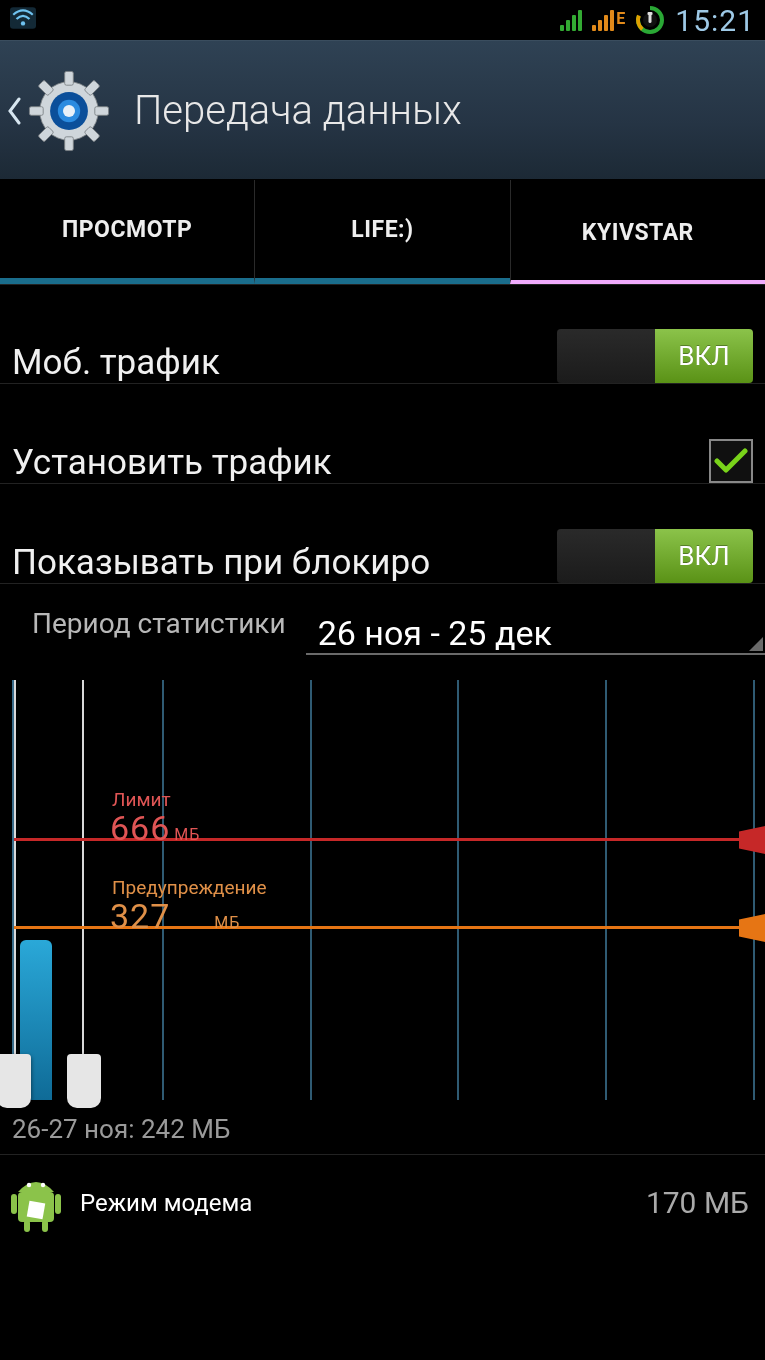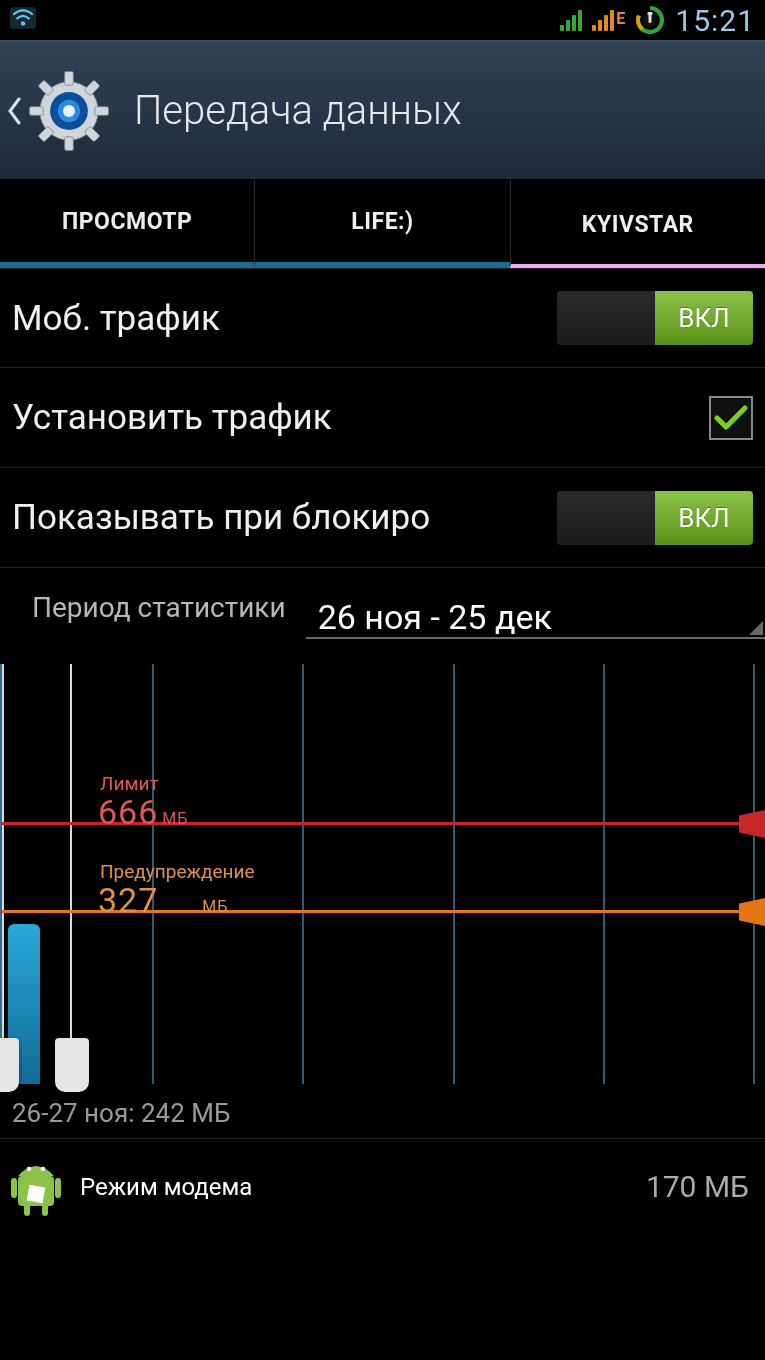--- a/index.html
+++ b/index.html
@@ -24,33 +24,33 @@
   background: linear-gradient(#2f4254,#253444 60%,#1c2935);
   border-top: 1px solid #3a4d5e;
   display: flex; align-items: center; padding-left: 4px;
   box-shadow: inset 0 -1px 0 #000;
 }
 .back-ch { width:20px; height:44px; display:flex; align-items:center; justify-content:center; }
 .gear-wrap { width:90px; height:90px; display:flex; align-items:center; justify-content:center; margin-right:20px; }
 .title-text { font-size: 40px; font-weight:300; color:#e8e8e8; }
 
 
-.tabs { height: 88px; display:flex; background:#000; }
+.tabs { height: 104px; display:flex; background:#000; }
 .tab {
   flex:1; display:flex; align-items:center; justify-content:center;
   font-size:23px; font-weight:700; color:#eee; letter-spacing:0.5px;
   border-left: 1px solid #2a2a2a; border-bottom: 6px solid #1a6d8c;
   cursor:pointer;
 }
 .tab:first-child{ border-left:none; }
 .tab.active { border-bottom: 4px solid #f0abfc; padding-top:4px; }
 
 
 .row {
-  display:flex; align-items:center; padding: 0 12px; height: 100px;
+  display:flex; align-items:flex-end; padding: 0 12px; height: 100px;
   border-top: 1px solid #222; border-bottom: 1px solid #222;
 }
 .row + .row { border-top: none; }
 .row-label { font-size: 35px; color:#f0f0f0; flex:1; white-space:nowrap; overflow:hidden; }
 .toggle {
   width: 196px; height: 54px; border-radius: 4px; display:flex; align-items:center;
   background:#1a1a1a; box-shadow: inset 0 0 0 1px #000; cursor:pointer;
 }
 .toggle .track-off { flex:1; height:100%; border-radius:4px 0 0 4px; background:linear-gradient(#2a2a2a,#1b1b1b); }
 .toggle .knob-on { flex:1; height:100%; border-radius:0 4px 4px 0; background:linear-gradient(#8bc34a,#5a9216); display:flex; align-items:center; justify-content:center; font-size:26px; font-weight:400; color:#fff; text-shadow:0 -1px 0 rgba(0,0,0,.3); }
@@ -65,21 +65,21 @@
 .period-select {
   flex:1; height:64px; display:flex; align-items:flex-end; padding-left:12px;
   font-size:34px; color:#fff; border-bottom:2px solid #6a6a6a; position:relative; cursor:pointer;
 }
 .period-select::after{
   content:""; position:absolute; right:2px; bottom:2px; width:0; height:0;
   border-left:14px solid transparent; border-bottom:14px solid #6a6a6a;
 }
 
 
-.chart-area { margin: 18px 12px 8px 0; height: 420px; position:relative; border-left:2px solid #3a6c8a; }
+.chart-area { margin: 18px 12px 8px 12px; height: 420px; position:relative; border-left:2px solid #3a6c8a; }
 .chart-grid { position:absolute; inset:0; }
 .gcol { position:absolute; top:0; bottom:0; border-right:2px solid #2f5b73; }
 .sel-range { position:absolute; top:0; bottom:0; left:0; width:70px; border-left:2px solid rgba(255,255,255,.85); border-right:2px solid rgba(255,255,255,.85); }
 .slider-handle { position:absolute; bottom:-8px; width:34px; height:54px; background:#e6e6e6; border-radius:4px 4px 10px 10px; box-shadow:0 2px 4px rgba(0,0,0,.6); }
 .slider-handle.left{ left:-17px; }
 .slider-handle.right{ left:53px; }
 
 .limit-line { position:absolute; left:0; right:0; height:3px; }
 .limit-line.red { background:#c62828; top:158px; }
 .limit-line.orange { background:#e67514; top:246px; }

